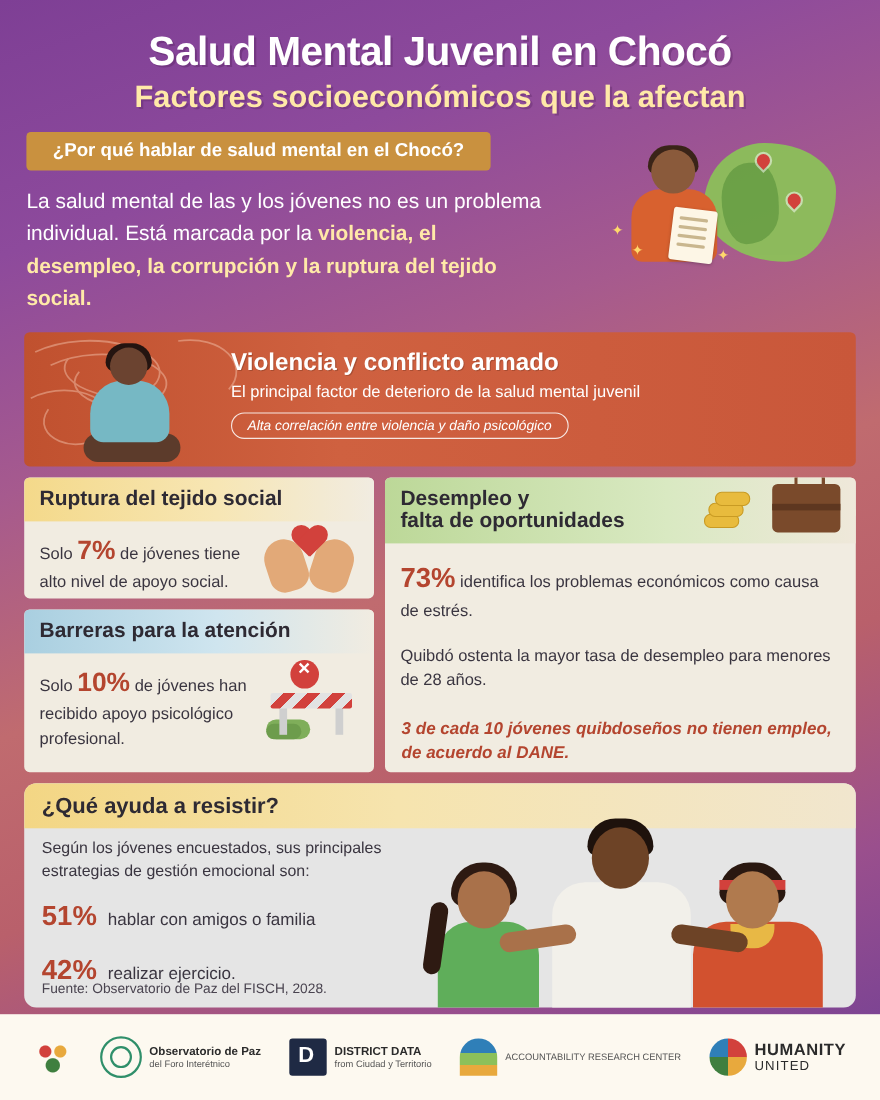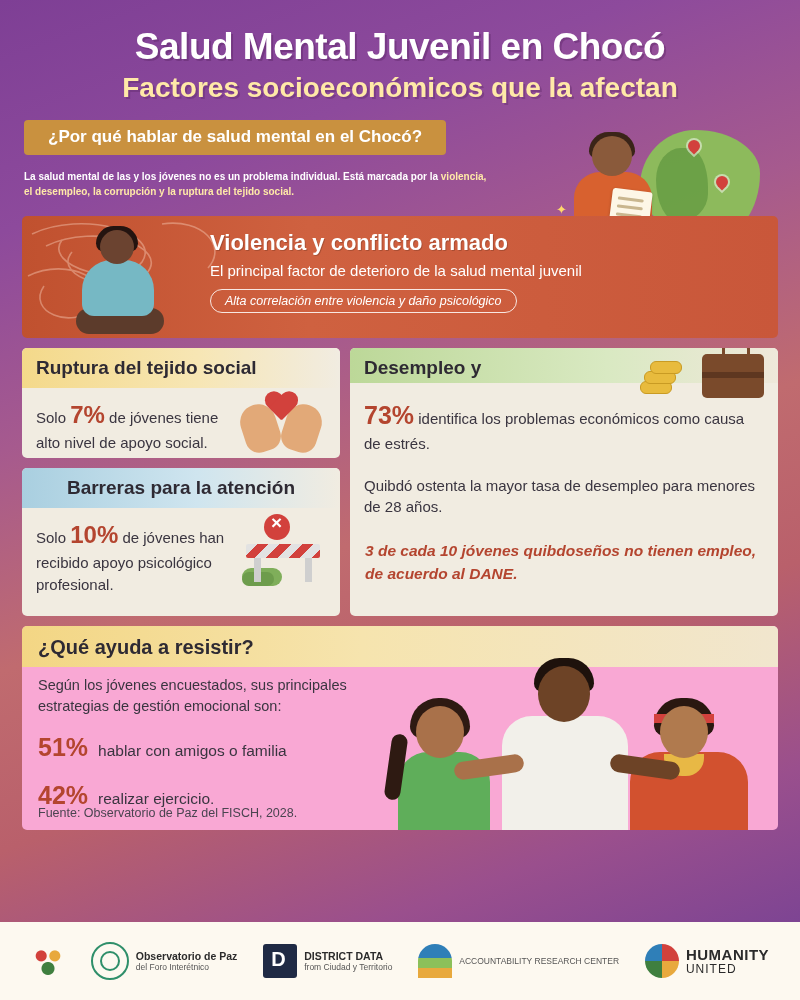--- a/index.html
+++ b/index.html
@@ -22,22 +22,22 @@
     text-shadow:2px 2px 0 rgba(80,30,90,.3);line-height:1.1;
   }
 
   
   .intro-wrap{margin-top:16px;padding:0 24px;position:relative;}
   .intro-pill{
     display:inline-block;background:#c9913f;color:#fff;font-size:17px;font-weight:bold;
     padding:7px 24px 8px 24px;border-radius:4px;
   }
   .intro-text{
-    margin-top:14px;color:#ffffff;font-size:10px;line-height:1.55;max-width:470px;
-    font-weight:700;
+    margin-top:14px;color:#ffffff;font-size:19px;line-height:1.55;max-width:470px;
+    font-weight:400;
   }
   .intro-text b{color:#ffe9a8;}
 
   
   .intro-illus{
     position:absolute;right:34px;top:4px;width:210px;height:118px;
   }
   .map-blob{
     position:absolute;right:6px;top:6px;width:120px;height:108px;
     background:#8cc05a;border-radius:46% 54% 38% 62% / 52% 40% 60% 48%;
@@ -83,21 +83,21 @@
 
   
   .mid{margin:10px 22px 0 22px;display:flex;gap:10px;height:268px;}
   .col-left{width:318px;display:flex;flex-direction:column;gap:10px;}
   .col-right{flex:1;}
   .card{background:#f1ece1;border-radius:5px;position:relative;overflow:hidden;}
   .card-head{
     font-size:19px;font-weight:bold;color:#2e2a33;padding:9px 14px 9px 14px;
   }
   .head-yellow{background:linear-gradient(90deg,#f4d98a 0%,#f7e6b4 55%,#f1ece1 100%);}
-  .head-blue{background:linear-gradient(90deg,#a9cfe0 0%,#cfe5ef 55%,#f1ece1 100%);text-align:center;}
+  .head-blue{background:linear-gradient(90deg,#a9cfe0 0%,#cfe5ef 55%,#f1ece1 100%);}
   .head-green{background:linear-gradient(90deg,#bcd898 0%,#d9e9c2 60%,#efe8da 100%);}
   .card-body{padding:10px 14px 12px 14px;font-size:15px;color:#3a3540;line-height:1.45;}
   .big{font-size:24px;font-weight:bold;color:#b4452f;}
   .big-alt{font-size:25px;font-weight:bold;color:#b4452f;}
   .ital{font-style:italic;font-weight:bold;color:#b4452f;font-size:15.5px;line-height:1.45;padding-left:15px;}
 
   
   .hands-icon{position:absolute;right:20px;top:42px;width:78px;height:62px;}
   .hand{position:absolute;width:36px;height:48px;background:#e2a978;border-radius:18px 18px 14px 14px;}
   .hand.l{left:0;top:14px;transform:rotate(-18deg);}
@@ -121,21 +121,21 @@
   .coin{position:absolute;width:30px;height:11px;border-radius:6px;background:#e8bb3d;border:1px solid #c99b23;}
   .coin.c1{left:0;bottom:0;}
   .coin.c2{left:4px;bottom:10px;}
   .coin.c3{left:10px;bottom:20px;}
   .briefcase{position:absolute;right:14px;top:6px;width:62px;height:44px;background:#7a4a2b;border-radius:5px;}
   .briefcase:before{content:"";position:absolute;left:20px;top:-10px;width:22px;height:12px;border:3px solid #7a4a2b;border-bottom:none;border-radius:5px 5px 0 0;}
   .briefcase:after{content:"";position:absolute;left:0;top:18px;width:62px;height:6px;background:#5e3720;}
 
   
   .bottom{
-    margin:10px 22px 0 22px;height:204px;background:#f9a8d4;border-radius:5px;position:relative;overflow:hidden;
+    margin:10px 22px 0 22px;height:204px;background:#e5e5e5;border-radius:11px;position:relative;overflow:hidden;
   }
   .bottom-head{
     font-size:20px;font-weight:bold;color:#2e2a33;padding:10px 16px 8px 16px;
     background:linear-gradient(90deg,#f3d684 0%,#f6e4ae 45%,#f1e6ce 100%);
   }
   .bottom-body{padding:8px 16px 0 16px;width:330px;font-size:14.5px;color:#3a3540;line-height:1.45;}
   .stat-row{display:flex;align-items:baseline;gap:10px;margin-top:12px;}
   .stat-num{font-size:25px;font-weight:bold;color:#b4452f;}
   .stat-lbl{font-size:15.5px;color:#3a3540;}
   .source{position:absolute;left:16px;bottom:10px;font-size:12.5px;color:#4a4450;}
@@ -272,20 +272,21 @@
             <span class="bar-leg b"></span>
           <span class="bar-plank"></span>
             <span class="bar-sign"></span>
         </div>
       </div>
 
     </div>
 
     <div class="col-right card">
       <div class="card-head head-green" style="padding-bottom:4px">Desempleo y</div>
+      <div class="card-head head-green" style="padding-top:0;margin-top:-6px">falta de oportunidades</div>
       <div class="money-icon">
         <span class="coin c1"></span>
           <span class="coin c2"></span>
           <span class="coin c3"></span>
       </div>
       <div class="briefcase"></div>
       <div class="card-body" style="padding-top:14px">
         <span class="big-alt">73%</span><span> identifica los problemas económicos como causa de estrés.</span>
       </div>
       <div class="card-body" style="padding-top:8px">Quibdó ostenta la mayor tasa de desempleo para menores de 28 años.</div>

